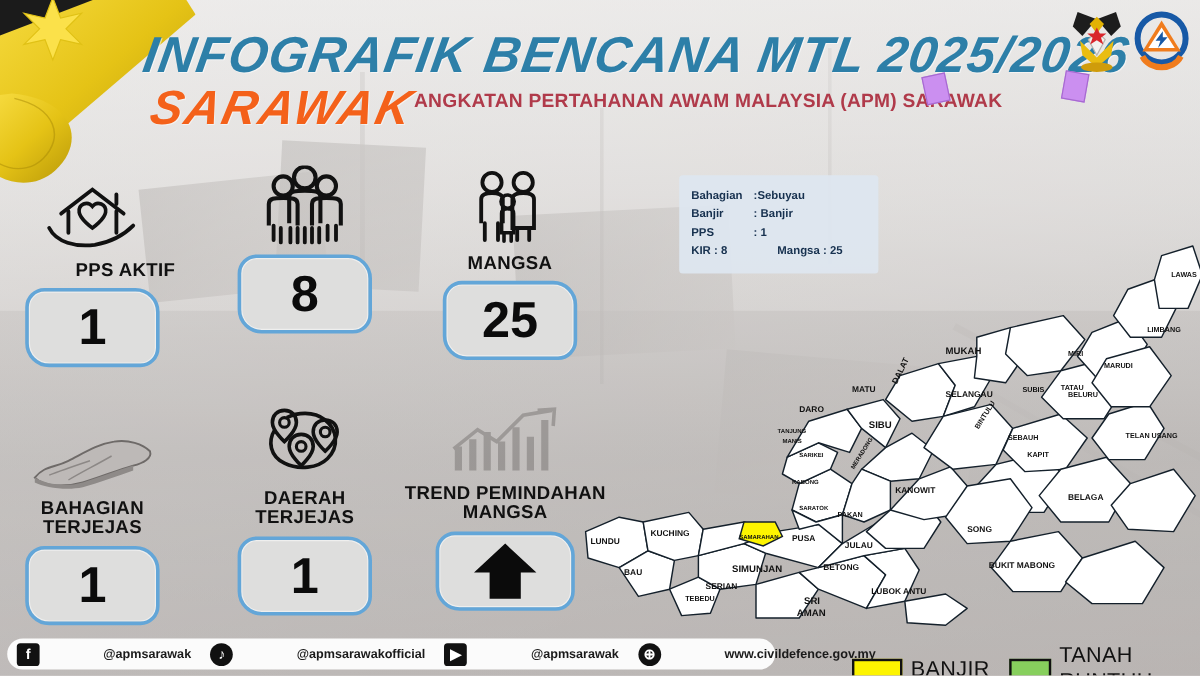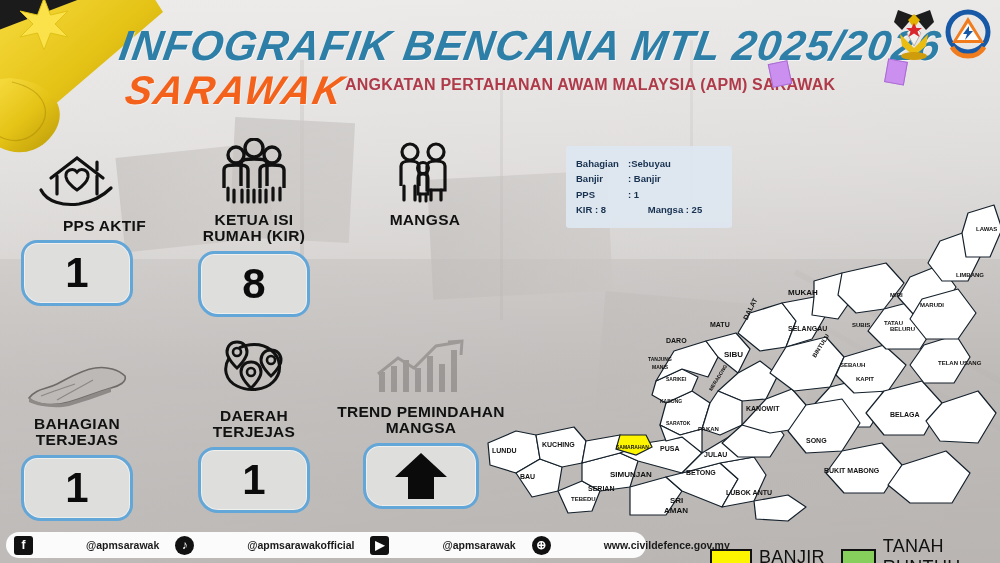--- a/index.html
+++ b/index.html
@@ -242,42 +242,43 @@
       <svg width="86" height="68" viewBox="0 0 86 68">
         <circle cx="25" cy="17" r="8" fill="none" stroke="#111" stroke-width="3.4"></circle>
         <circle cx="61" cy="17" r="8" fill="none" stroke="#111" stroke-width="3.4"></circle>
         <circle cx="43" cy="10" r="9" fill="none" stroke="#111" stroke-width="3.4"></circle>
         <path d="M13,50 L13,32 C13,27 18,27 25,27 C32,27 37,27 37,32 L37,50" fill="none" stroke="#111" stroke-width="3.4"></path>
         <path d="M49,50 L49,32 C49,27 54,27 61,27 C68,27 73,27 73,32 L73,50" fill="none" stroke="#111" stroke-width="3.4"></path>
         <path d="M30,48 L30,26 C30,21 36,21 43,21 C50,21 56,21 56,26 L56,48" fill="none" stroke="#111" stroke-width="3.4"></path>
         <path d="M17,50 L17,62 M23,52 L23,64 M31,52 L31,64 M37,52 L37,64 M43,52 L43,64 M49,52 L49,64 M55,52 L55,64 M62,50 L62,62 M69,50 L69,62" stroke="#111" stroke-width="3.2" stroke-linecap="round"></path>
       </svg>
     </div>
-    <div class="lbl">KETUA ISI
-RUMAH (KIR)</div>
     <div class="box">
       <span class="num">8</span>
     </div>
   </div>
 
   <div class="stat" style="left:356px; top:144px;">
     <div class="ico">
       <svg width="86" height="68" viewBox="0 0 86 68">
         <circle cx="28" cy="14" r="8" fill="none" stroke="#111" stroke-width="3.2"></circle>
         <path d="M19,48 L19,28 C19,24 23,23 28,23 C33,23 37,24 37,28 L37,48" fill="none" stroke="#111" stroke-width="3.2"></path>
         <path d="M22,48 L22,62 M33,48 L33,62" stroke="#111" stroke-width="3.2" stroke-linecap="round"></path>
         <circle cx="54" cy="14" r="8" fill="none" stroke="#111" stroke-width="3.2"></circle>
         <path d="M45,52 L45,28 C45,24 49,23 54,23 C59,23 63,24 63,28 L63,52 L45,52 Z" fill="none" stroke="#111" stroke-width="3.2"></path>
         <path d="M49,52 L49,62 M59,52 L59,62" stroke="#111" stroke-width="3.2" stroke-linecap="round"></path>
         <circle cx="41" cy="30" r="5.5" fill="none" stroke="#111" stroke-width="3"></circle>
         <path d="M36,56 L36,40 C36,37 38,36 41,36 C44,36 46,37 46,40 L46,56 Z" fill="none" stroke="#111" stroke-width="3"></path>
         <path d="M38,56 L38,63 M44,56 L44,63" stroke="#111" stroke-width="3" stroke-linecap="round"></path>
       </svg>
     </div>
     <div class="lbl">MANGSA</div>
+    <div class="box">
+      <span class="num">25</span>
+    </div>
   </div>
 
   <div class="stat" style="left:8px; top:348px;">
     <div class="ico">
       <svg width="108" height="52" viewBox="0 0 108 52">
         <path d="M6,40 C14,30 22,32 34,26 C46,20 58,12 72,10 C84,8 96,12 102,18 C104,24 96,28 88,30 C74,34 60,40 46,44 C32,48 14,48 6,40 Z" fill="#bdb9b7" stroke="#6e6a68" stroke-width="1.6"></path>
         <path d="M18,38 C28,34 40,30 52,26 M34,42 C44,36 56,30 70,22" stroke="#8c8886" stroke-width="1.2" fill="none"></path>
         <path d="M6,40 C16,46 32,48 46,44 C60,40 74,34 88,30 L88,34 C74,39 60,44 46,48 C32,51 14,48 6,44 Z" fill="#8e8a88"></path>
       </svg>
     </div>

